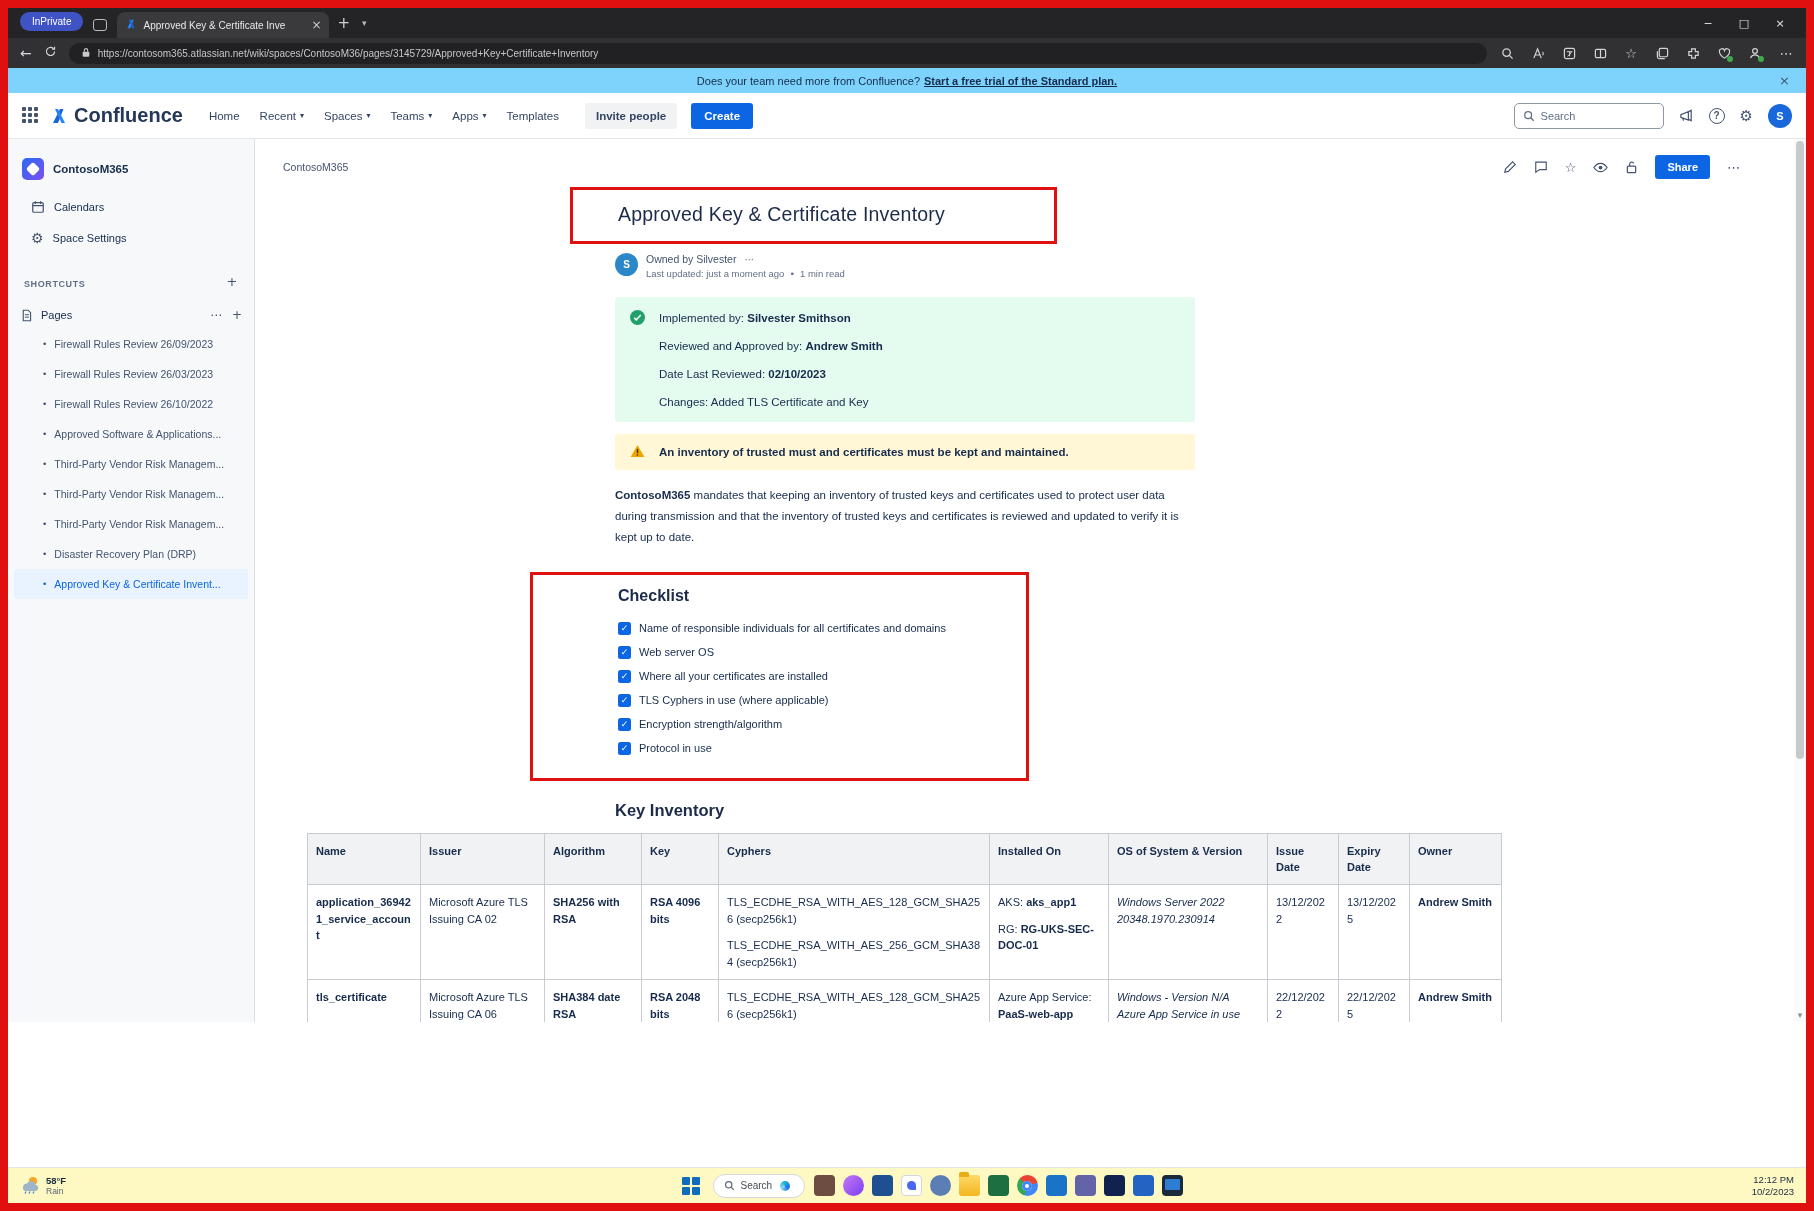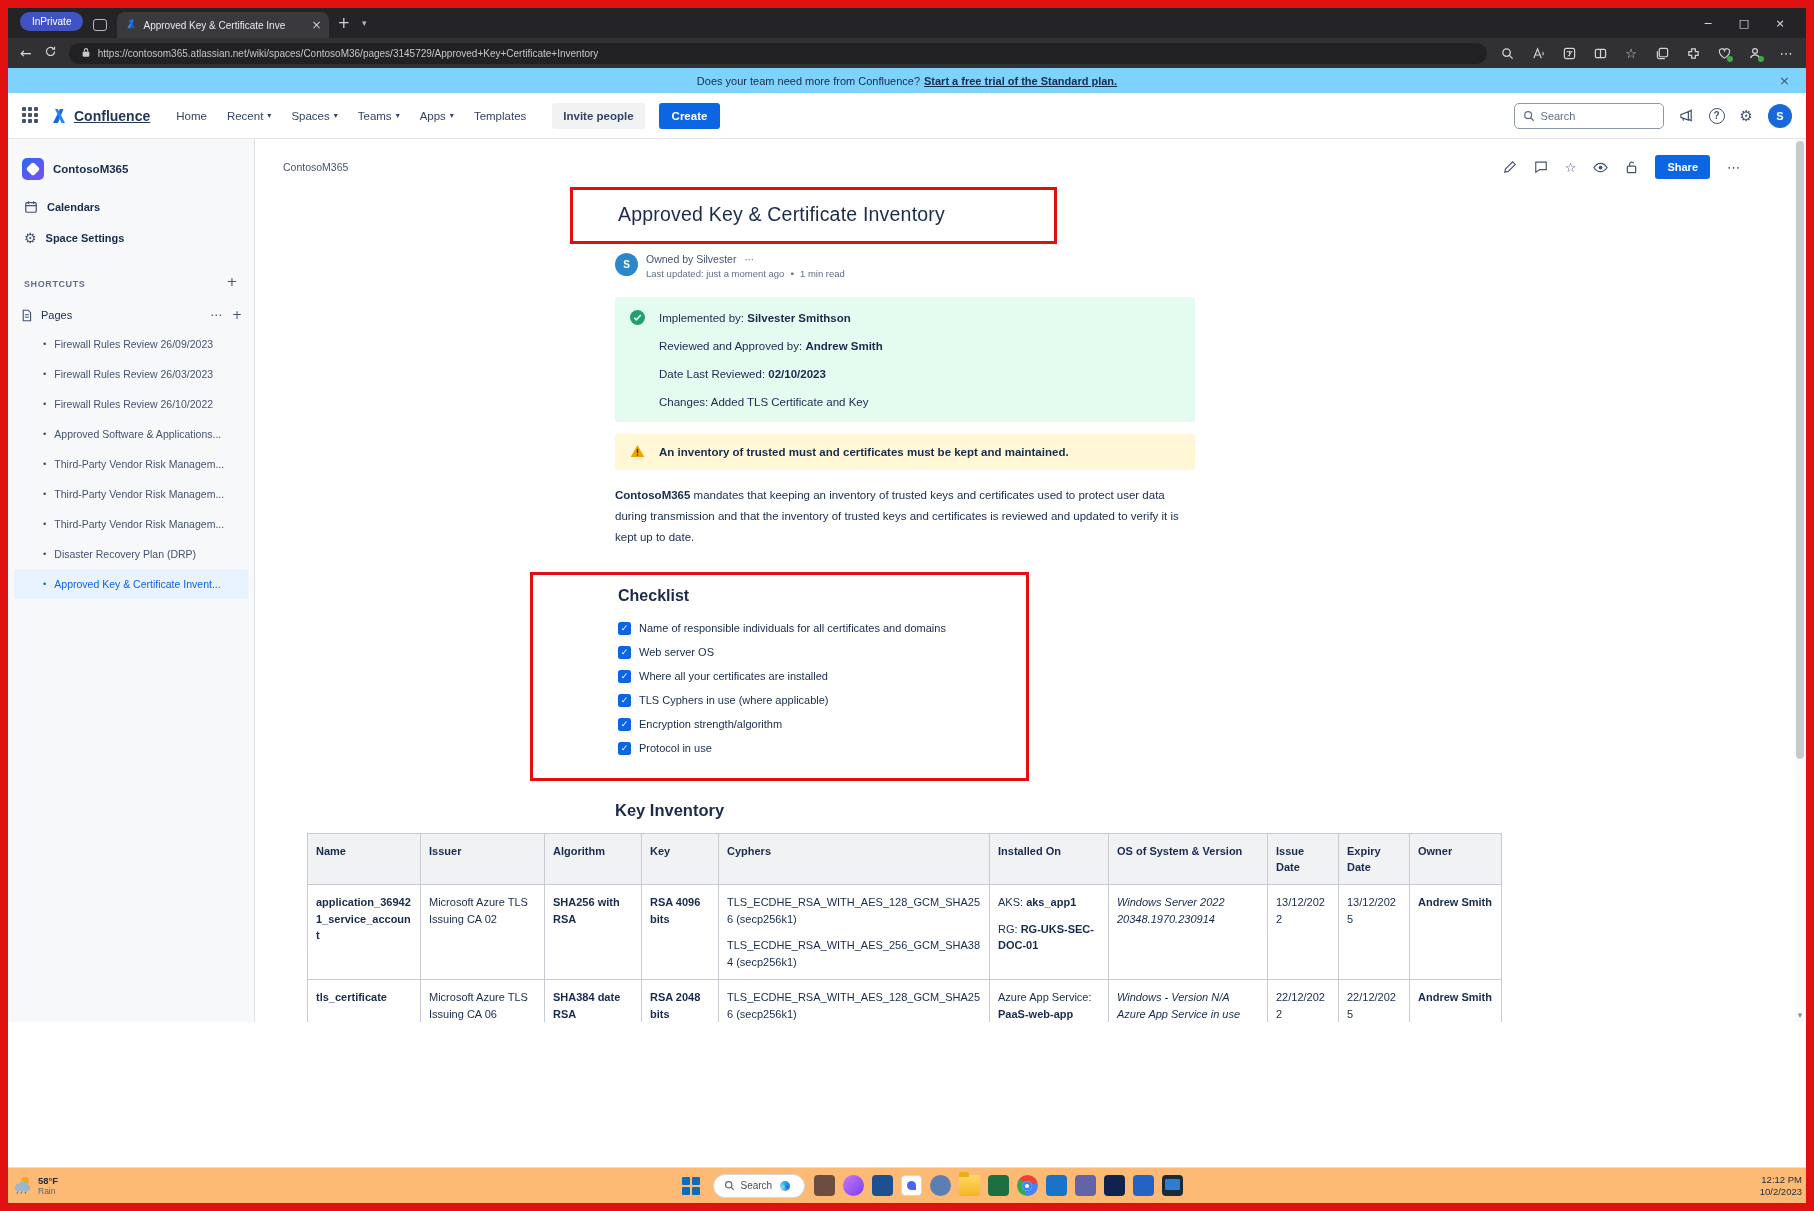--- a/index.html
+++ b/index.html
@@ -31,42 +31,42 @@
 
   
   .banner { height:25px; background:#7dd3fc; display:flex; align-items:center; justify-content:center; gap:4px; font-size:11px; color:#172b4d; position:relative; flex:0 0 auto; }
   .banner b { text-decoration:underline; }
   .banner-close { position:absolute; right:16px; color:#44546f; font-size:13px; }
 
   .confnav { height:46px; background:#fff; border-bottom:1px solid #e4e6ea; display:flex; align-items:center; padding:0 14px; gap:8px; flex:0 0 auto; }
   .appgrid { width:17px; height:17px; display:grid; grid-template-columns:repeat(3,4px); grid-template-rows:repeat(3,4px); gap:2px; margin-right:2px; }
   .appgrid i { background:#44546f; border-radius:1px; }
   .brand { display:flex; align-items:center; gap:5px; margin-right:10px; }
-  .brand-name { font-size:14px; font-weight:700; color:#253858;text-decoration:underline; }
+  .brand-name { font-size:20px; font-weight:700; color:#253858; }
   .nav-menu { display:flex; align-items:center; gap:4px; }
   .nav-item { display:flex; align-items:center; gap:4px; font-size:11.5px; color:#344563; padding:6px 8px; border-radius:3px; }
   .chev { font-size:8px; color:#344563; }
   .btn-invite { background:#f1f2f4; color:#344563; font-size:11.5px; font-weight:600; padding:7px 11px; border-radius:3px; margin-left:10px; }
   .btn-create { background:#0c66e4; color:#fff; font-size:11.5px; font-weight:600; padding:7px 13px; border-radius:3px; margin-left:6px; }
   .nav-right { margin-left:auto; display:flex; align-items:center; gap:15px; }
   .searchbox { width:150px; height:26px; border:1px solid #8e97a6; border-radius:5px; display:flex; align-items:center; gap:6px; padding:0 8px; background:#fff; }
   .searchbox input { border:none; outline:none; width:100px; font-size:11px; color:#172b4d; font-family:inherit; background:transparent; }
   .searchbox input::placeholder { color:#626f86; }
   .q-icon { width:16px; height:16px; border:1.5px solid #44546f; border-radius:50%; display:flex; align-items:center; justify-content:center; font-size:10px; font-weight:700; color:#44546f; }
   .gear-glyph { font-size:15px; color:#44546f; }
   .avatar { width:24px; height:24px; border-radius:50%; background:#1868db; color:#fff; font-size:11px; font-weight:700; display:flex; align-items:center; justify-content:center; }
 
   
   .main { flex:1; min-height:0; display:flex; position:relative; background:#fff; }
   .sidebar { width:247px; flex:0 0 auto; background:#f7f8f9; border-right:1px solid #dcdfe4; padding-top:12px; overflow:hidden; }
   .space-head { display:flex; align-items:center; gap:9px; padding:7px 14px 12px; }
   .space-icon { width:22px; height:22px; border-radius:5px; background:linear-gradient(135deg,#2a6af3,#7b4ff2); position:relative; }
   .space-icon::after { content:""; position:absolute; inset:6px; background:#fff; border-radius:2px; transform:rotate(45deg); }
   .space-name { font-size:11.5px; font-weight:700; color:#172b4d; }
-  .side-item { display:flex; align-items:center; gap:9px; padding:8px 16px; font-size:11px; color:#172b4d;font-weight:bold; }
+  .side-item { display:flex; align-items:center; gap:9px; padding:8px 23px; font-size:11px; color:#172b4d; }
   .side-label { margin-top:14px; padding:6px 16px; display:flex; align-items:flex-end; font-size:9px; font-weight:700; letter-spacing:.6px; color:#626f86; }
   .side-label .plus { margin-left:auto; font-size:13px; color:#44546f; font-weight:400; }
   .pages-head { margin-top:6px; display:flex; align-items:center; gap:8px; padding:7px 12px; font-size:11px; color:#172b4d; }
   .pages-head .tools { margin-left:auto; display:flex; gap:10px; color:#44546f; font-size:12px; }
   .page-item { display:flex; gap:7px; padding:8px 8px 8px 28px; margin:0 6px; font-size:10.5px; line-height:14px; color:#44546f; white-space:nowrap; overflow:hidden; border-radius:3px; }
   .page-item .bullet { font-size:9px; }
   .page-item.active { color:#0c66e4; background:#e9f2ff; }
 
   .content { flex:1; position:relative; overflow:hidden; padding:16px 40px 0 28px; }
   .content-head { display:flex; align-items:center; margin-bottom:2px; }
@@ -108,21 +108,21 @@
   .inv-table td { line-height:16.5px; }
   .cell-line + .cell-line { margin-top:10px; }
   .inv-table em { font-style:italic; }
 
   .scrollbar { position:absolute; right:0; top:0; width:12px; height:100%; background:#fafbfb; }
   .scroll-thumb { position:absolute; left:2px; right:2px; top:2px; height:618px; background:#c7cacd; border-radius:4px; }
   .scroll-arrow { position:absolute; left:0; right:0; bottom:2px; text-align:center; font-size:9px; color:#8a8f95; }
 
   
   .desktop-gap { flex:1; background:#fff; }
-  .taskbar { height:36px; flex:0 0 auto; background:#fdba74; border-top:1px solid #e0e4e9; display:flex; align-items:center; padding:0 4px; }
+  .taskbar { height:36px; flex:0 0 auto; background:#fef9c3; border-top:1px solid #e0e4e9; display:flex; align-items:center; padding:0 12px; }
   .tb-weather { display:flex; align-items:center; gap:6px; width:170px; }
   .weather-text { display:flex; flex-direction:column; }
   .weather-temp { font-size:9.5px; color:#1b2b41; font-weight:700; line-height:11px; }
   .weather-cond { font-size:8.5px; color:#5a6675; line-height:10px; }
   .tb-center { flex:1; display:flex; align-items:center; justify-content:center; gap:9px; }
   .start { display:grid; grid-template-columns:8px 8px; grid-template-rows:8px 8px; gap:2px; margin-right:4px; }
   .start i { background:#0f6cbd; border-radius:1px; }
   .tb-search { height:24px; min-width:92px; background:#fff; border:1px solid #d4d8dd; border-radius:13px; display:flex; align-items:center; gap:6px; padding:0 6px 0 10px; }
   .tb-search span { font-size:10px; color:#474c52; }
   .bing-dot { width:10px; height:10px; border-radius:50%; background:conic-gradient(#19b0d2,#1a6ef0,#8ad8f0,#19b0d2); margin-left:2px; }

